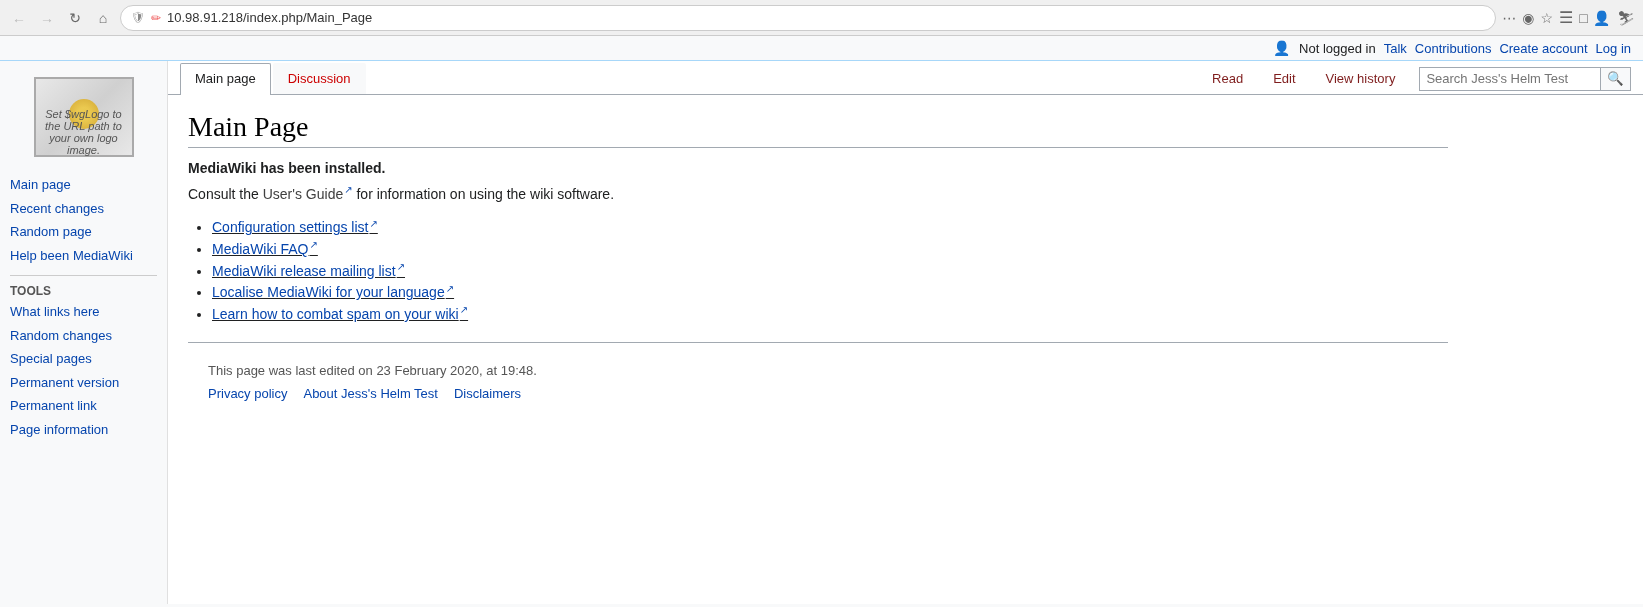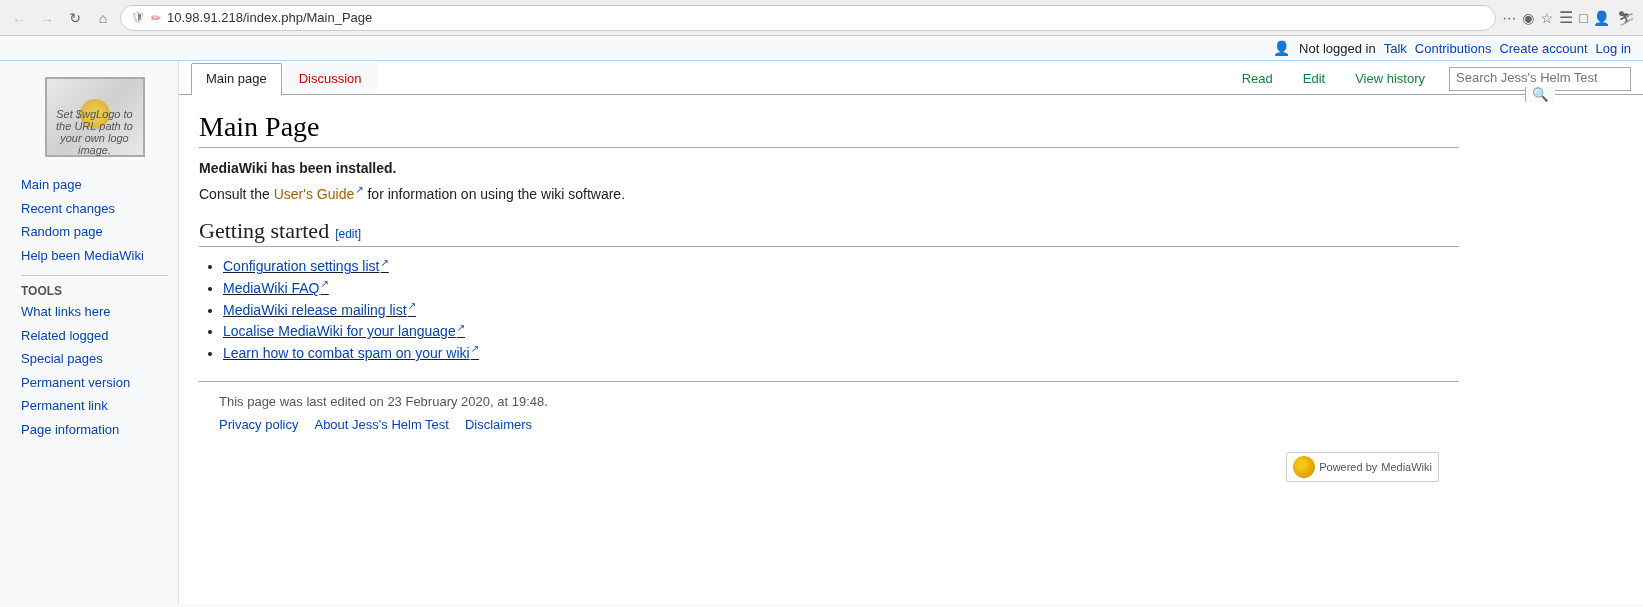--- a/index.html
+++ b/index.html
@@ -67,21 +67,20 @@
       min-height: calc(100vh - 36px - 28px);
     }
 
     
     .sidebar {
       width: 168px;
       min-width: 168px;
       padding: 8px 0;
       background: #f8f9fa;
       border-right: 1px solid #e0e0e0;
-      margin-left: 11px;
     }
     .logo-area {
       padding: 8px 10px 16px;
       display: flex;
       align-items: center;
       justify-content: center;
     }
     .logo-placeholder {
       width: 100px;
       height: 80px;
@@ -140,21 +139,21 @@
       display: flex;
       align-items: flex-end;
       border-bottom: 1px solid #a2a9b1;
       padding: 0 12px;
       background: white;
       height: 34px;
     }
     .page-tab {
       padding: 6px 14px;
       font-size: 13px;
-      color: #15803d;
+      color: #7f1d1d;
       text-decoration: none;
       cursor: pointer;
       border: 1px solid transparent;
       border-bottom: none;
       margin-right: 2px;
       background: #f8f9fa;
       border-radius: 2px 2px 0 0;
       line-height: 1.4;
     }
     .page-tab.active {
@@ -178,21 +177,20 @@
       border: none;
       font-size: 13px;
     }
     .search-box {
       display: flex;
       align-items: center;
       border: 1px solid #a2a9b1;
       height: 24px;
       background: white;
       margin-left: 8px;
-      flex-direction: column;
     }
     .search-input {
       border: none;
       outline: none;
       padding: 2px 6px;
       font-size: 13px;
       width: 180px;
       background: white;
       color: #555;
     }
@@ -222,21 +220,21 @@
     }
     .intro-bold {
       font-weight: bold;
       font-size: 14px;
       margin-bottom: 8px;
     }
     .intro-text {
       font-size: 14px;
       margin-bottom: 16px;
     }
-    .intro-text a { color: #a16207; text-decoration: none; }
+    .intro-text a { color: #404040; text-decoration: none; }
     .section-heading {
       font-family: 'Linux Libertine', Georgia, Times, serif;
       font-size: 22px;
       font-weight: normal;
       border-bottom: 1px solid #a2a9b1;
       padding-bottom: 2px;
       margin-bottom: 10px;
       margin-top: 8px;
       display: flex;
       align-items: baseline;
@@ -264,21 +262,21 @@
       font-size: 10px;
       vertical-align: super;
       margin-left: 1px;
       color: #0645ad;
     }
 
     
     .page-footer {
       border-top: 1px solid #a2a9b1;
       margin-top: 20px;
-      padding: 12px 20px;
+      padding: 20px 20px;
       font-size: 13px;
       color: #555;
     }
     .footer-edit-info { margin-bottom: 8px; }
     .footer-links { display: flex; gap: 16px; }
     .footer-links a { color: #0645ad; text-decoration: none; }
     .footer-powered {
       display: flex;
       justify-content: flex-end;
       padding: 8px 20px;
@@ -348,21 +346,21 @@
       <a href="#" class="sidebar-link">Recent changes</a>
       <a href="#" class="sidebar-link">Random page</a>
       <a href="#" class="sidebar-link">Help been MediaWiki</a>
     </div>
 
     <hr class="sidebar-divider">
 
     <div class="sidebar-nav-section">
       <div class="sidebar-section-title">Tools</div>
       <a href="#" class="sidebar-link">What links here</a>
-      <a href="#" class="sidebar-link">Related logged</a>
+      <a href="#" class="sidebar-link">Random changes</a>
       <a href="#" class="sidebar-link">Special pages</a>
       <a href="#" class="sidebar-link">Permanent version</a>
       <a href="#" class="sidebar-link">Permanent link</a>
       <a href="#" class="sidebar-link">Page information</a>
     </div>
   </div>
 
   <div class="content-area">
 
     <div class="page-tabs">
@@ -380,45 +378,34 @@
     </div>
 
     <div class="page-content">
       <h1 class="page-title">Main Page</h1>
 
       <p class="intro-bold">MediaWiki has been installed.</p>
       <p class="intro-text">
         <span>Consult the </span><a href="#" class="external-link">User's Guide</a><span> for information on using the wiki software.</span>
       </p>
 
-      <h2 class="section-heading">
-        <span>Getting started</span>
-        <a href="#" class="edit-link">[edit]</a>
-      </h2>
 
       <ul class="wiki-list">
         <li><a href="#" class="external-link">Configuration settings list</a></li>
         <li><a href="#" class="external-link">MediaWiki FAQ</a></li>
         <li><a href="#" class="external-link">MediaWiki release mailing list</a></li>
         <li><a href="#" class="external-link">Localise MediaWiki for your language</a></li>
         <li><a href="#" class="external-link">Learn how to combat spam on your wiki</a></li>
       </ul>
 
       <div class="page-footer">
         <p class="footer-edit-info">This page was last edited on 23 February 2020, at 19:48.</p>
         <div class="footer-links">
           <a href="#">Privacy policy</a>
           <a href="#">About Jess's Helm Test</a>
           <a href="#">Disclaimers</a>
         </div>
       </div>
 
-      <div class="footer-powered">
-        <div class="mediawiki-badge">
-          <span class="mw-logo"></span>
-          <span>Powered by</span>
-          <span>MediaWiki</span>
-        </div>
-      </div>
 
     </div>
   </div>
 </div>
 
 </body></html>

